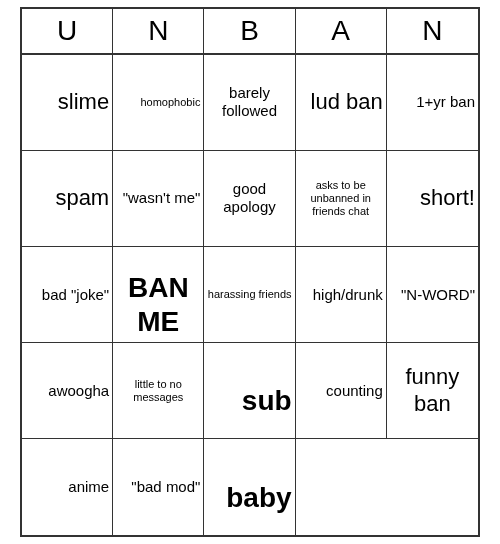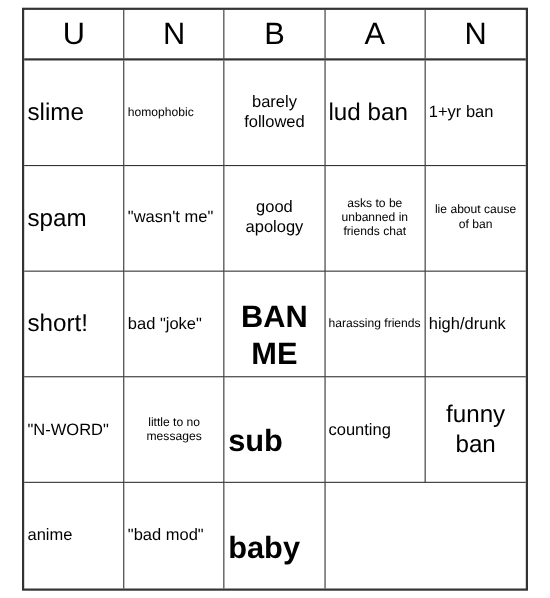--- a/index.html
+++ b/index.html
@@ -36,21 +36,21 @@
       display: grid;
       grid-template-columns: repeat(5, 1fr);
       grid-template-rows: repeat(5, 1fr);
     }
     .cell {
       border-right: 1px solid #333;
       border-bottom: 1px solid #333;
       min-height: 88px;
       display: flex;
       align-items: center;
-      justify-content: flex-start;
+      justify-content: flex-end;
       text-align: center;
       padding: 4px 3px;
       line-height: 1.2;
     }
     .cell:nth-child(5n) {
       border-right: none;
     }
     .cell:nth-child(n+21) {
       border-bottom: none;
     }
@@ -105,39 +105,39 @@
       <div class="cell">
         <span class="cell-medium">"wasn't me"</span>
       </div>
       <div class="cell">
         <span class="cell-medium">good apology</span>
       </div>
       <div class="cell">
         <span class="cell-small">asks to be unbanned in friends chat</span>
       </div>
       <div class="cell">
-        <span class="cell-small">lie about cause of ban</span>
-      </div>
-      <div class="cell">
         <span class="cell-large">short!</span>
       </div>
       <div class="cell">
         <span class="cell-medium">bad "joke"</span>
       </div>
       <div class="cell">
         <span class="cell-xlarge">BAN ME</span>
       </div>
       <div class="cell">
         <span class="cell-small">harassing friends</span>
       </div>
       <div class="cell">
         <span class="cell-medium">high/drunk</span>
       </div>
       <div class="cell">
         <span class="cell-medium">"N-WORD"</span>
+      </div>
+      <div class="cell">
+        <span class="cell-medium">awoogha</span>
       </div>
       <div class="cell">
         <span class="cell-small">little to no messages</span>
       </div>
       <div class="cell">
         <span class="cell-xlarge">sub</span>
       </div>
       <div class="cell">
         <span class="cell-medium">counting</span>
       </div>

